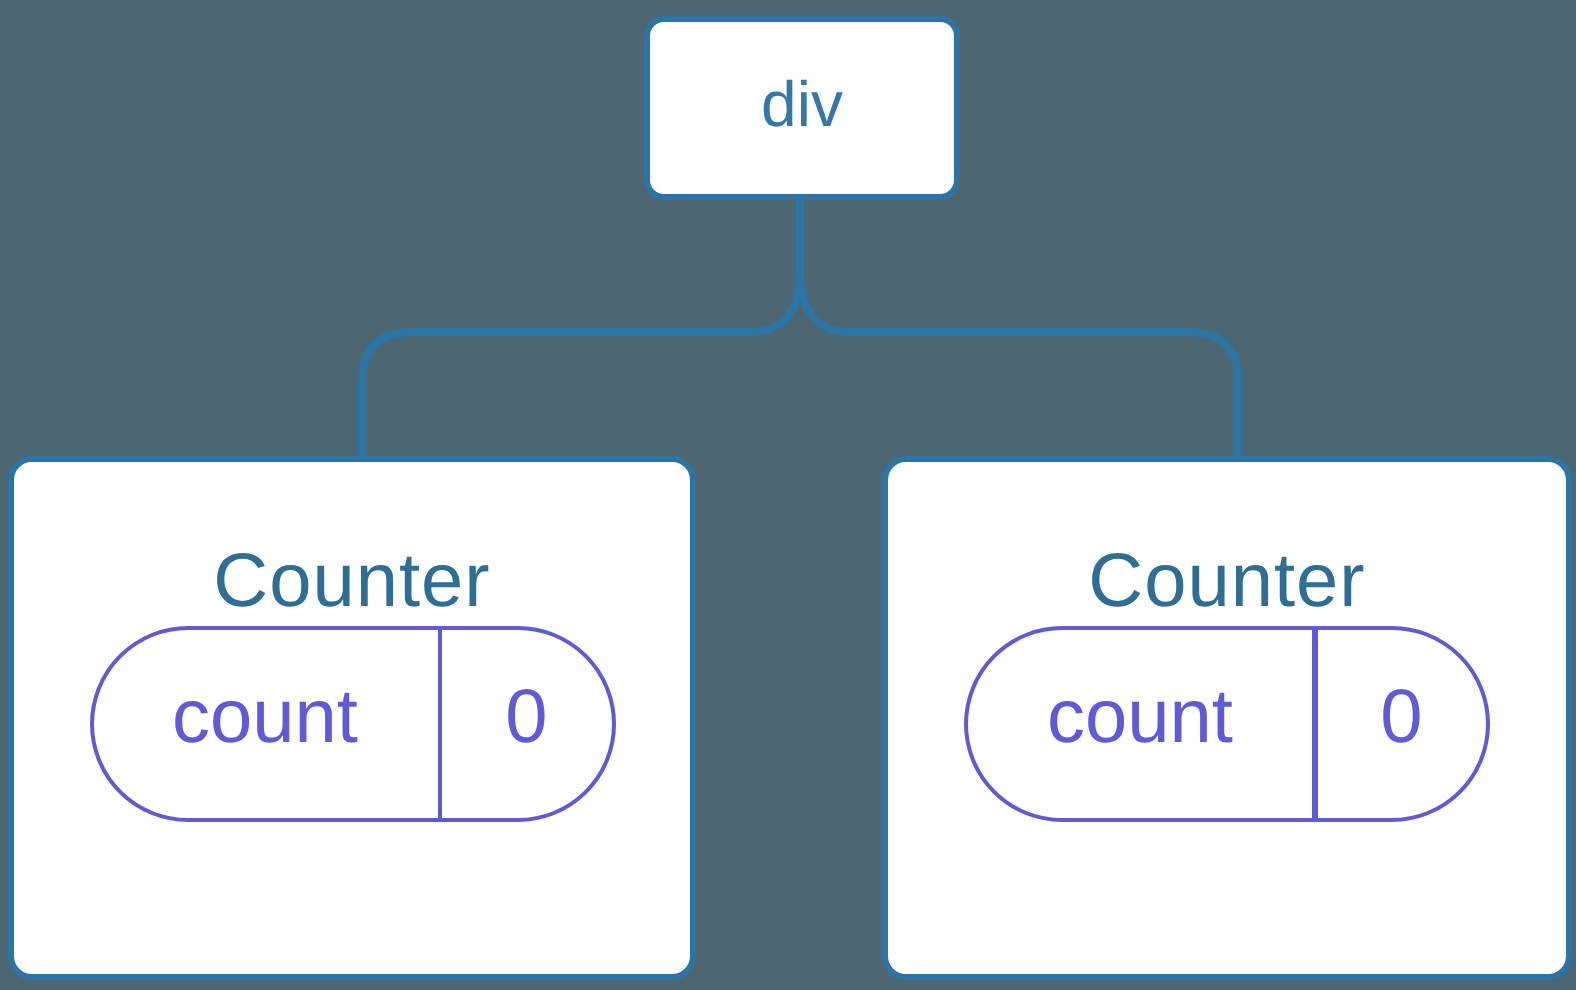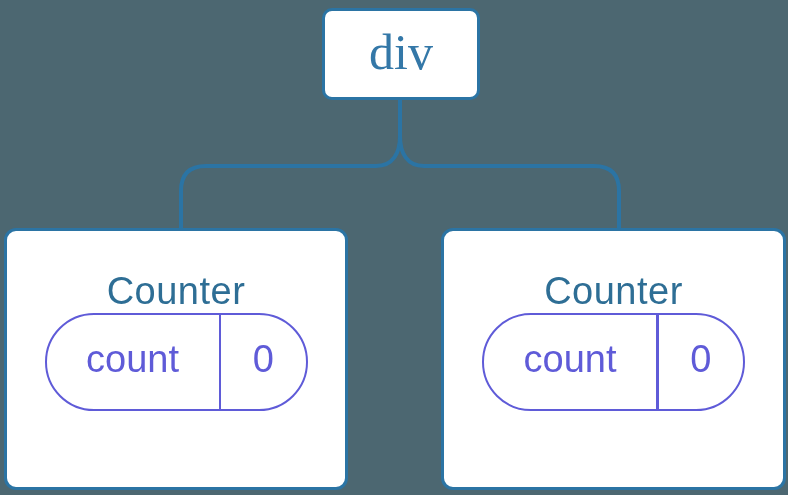--- a/index.html
+++ b/index.html
@@ -30,24 +30,23 @@
     box-sizing:border-box;
     background:var(--node-bg);
     border:3px solid var(--line-blue);
     border-radius:10px;
     display:flex;
     align-items:center;
     justify-content:center;
   }
   .root-node .label{
     color:var(--root-text);
-    font-size:50px;
+    font-size:32px;
     line-height:1;
     padding-bottom:4px;
-    font-family:Liberation Serif, serif;
   }
   
   .connector{
     position:absolute;
     left:0; top:100px;
     width:788px; height:128px;
     display:block;
   }
   .connector path{
     fill:none;

